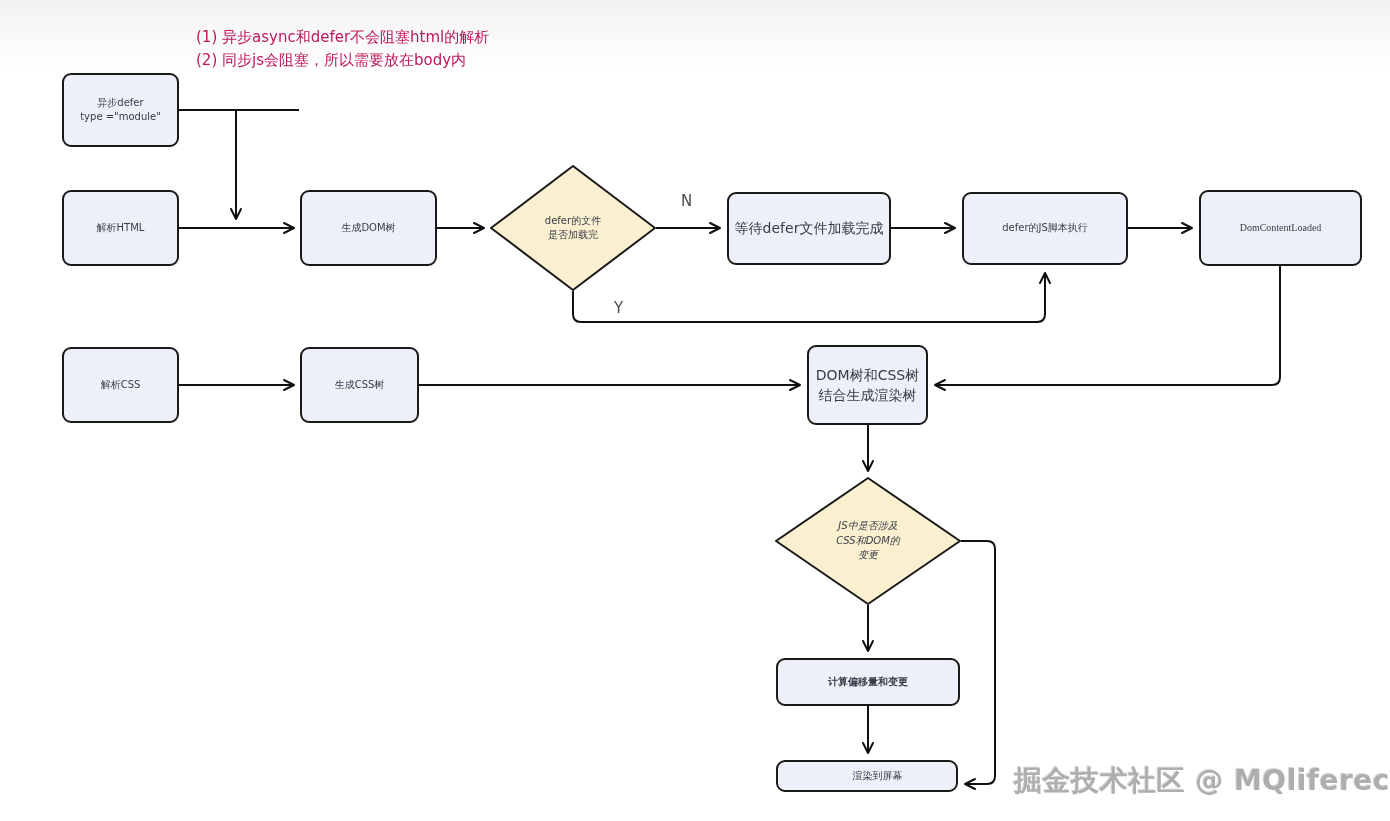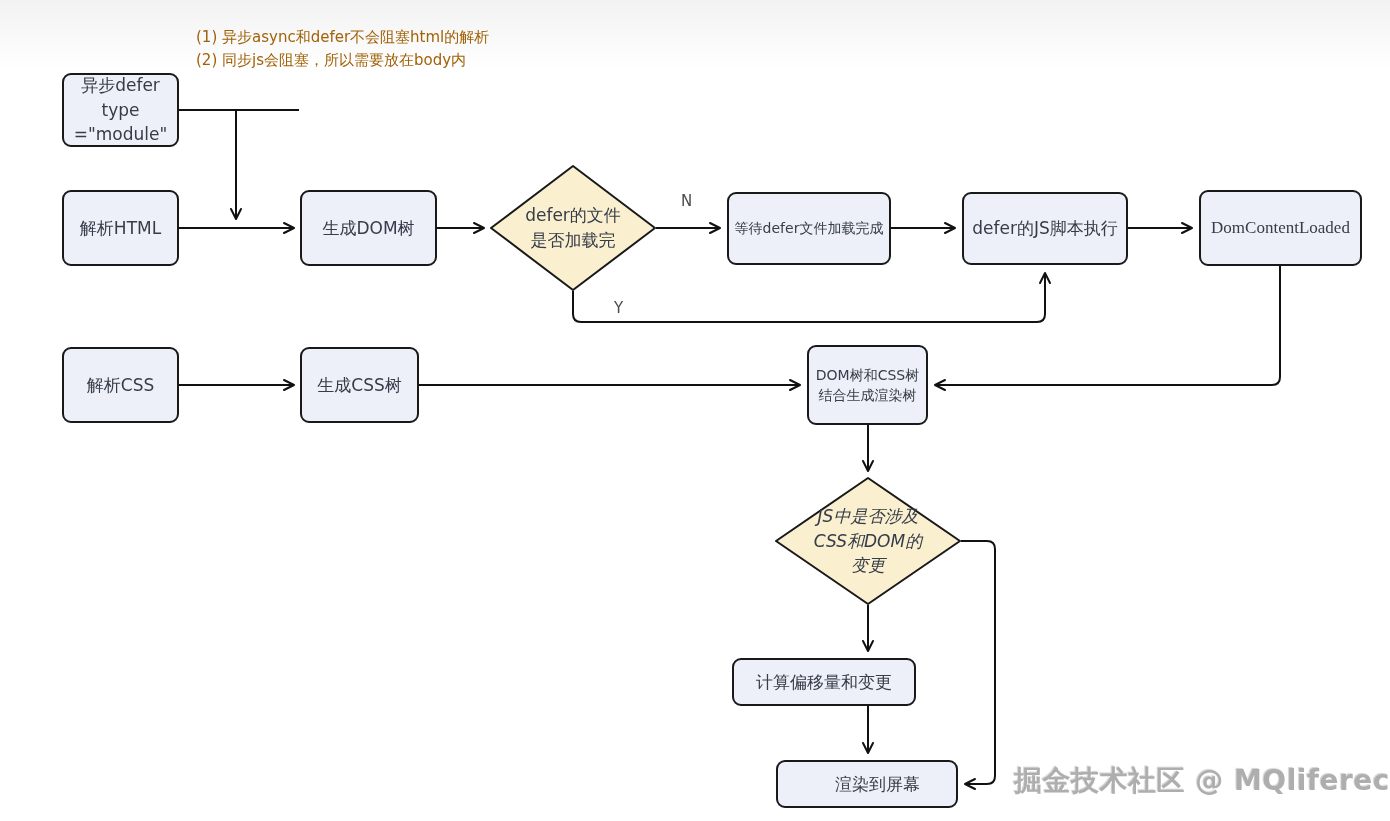--- a/index.html
+++ b/index.html
@@ -47,21 +47,21 @@
     background: var(--node-fill, #edf0f8);
     border: 2px solid var(--node-border, #191919);
     border-radius: 9px;
     display: flex;
     align-items: center;
     justify-content: center;
     text-align: center;
   }
   .node-label, .diamond-label-text {
     white-space: pre-line;
-    font-size: 17px;
+    font-size: 10px;
     line-height: 1.45;
     color: #363c49;
   }
   .fs14 .node-label { font-size: 14px; }
   .diamond-label {
     position: absolute;
     display: flex;
     align-items: center;
     justify-content: center;
     text-align: center;
@@ -71,21 +71,21 @@
     position: absolute;
     font-size: 15px;
     color: #4a4a4a;
   }
   .note {
     position: absolute;
     left: 196px;
     top: 26px;
     font-size: 15px;
     line-height: 23px;
-    color: #a16207;
+    color: #be185d;
   }
   .watermark {
     position: absolute;
     left: 1014px;
     top: 762px;
     width: 370px;
     font-size: 28px;
     font-weight: bold;
     letter-spacing: 0.5px;
     color: #aeaeae;
@@ -176,25 +176,25 @@
 
   <div class="node" style="left:300px; top:347px; width:119px; height:76px;">
     <span class="node-label">生成CSS树</span>
   </div>
 
   <div class="node fs14" style="left:807px; top:345px; width:121px; height:80px;">
     <span class="node-label">DOM树和CSS树
 结合生成渲染树</span>
   </div>
 
-  <div class="node" style="left:732px; top:658px; width:184px; height:48px;">
+  <div class="node" style="left:776px; top:658px; width:184px; height:48px;font-weight:bold;">
     <span class="node-label">计算偏移量和变更</span>
   </div>
 
-  <div class="node" style="left:776px; top:760px; width:182px; height:48px;padding-left:21px;">
+  <div class="node" style="left:776px; top:760px; width:182px; height:32px;padding-left:21px;">
     <span class="node-label">渲染到屏幕</span>
   </div>
 
   <div class="diamond-label" style="left:501px; top:196px; width:144px; height:64px;">
     <span class="diamond-label-text">defer的文件
 是否加载完</span>
   </div>
 
   <div class="diamond-label" style="left:786px; top:495px; width:164px; height:92px;font-style:italic;">
     <span class="diamond-label-text">JS中是否涉及

